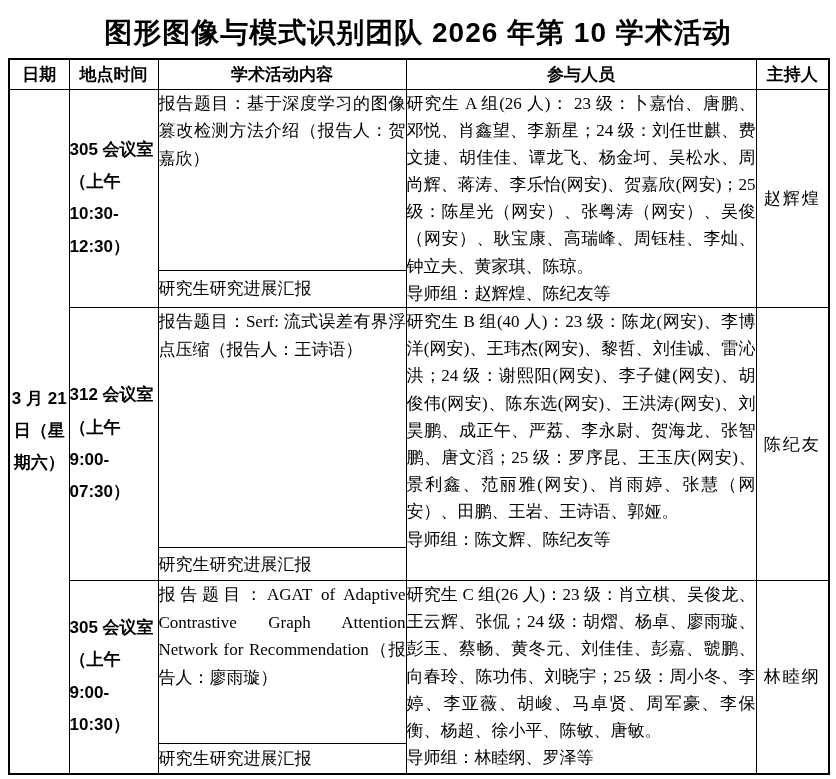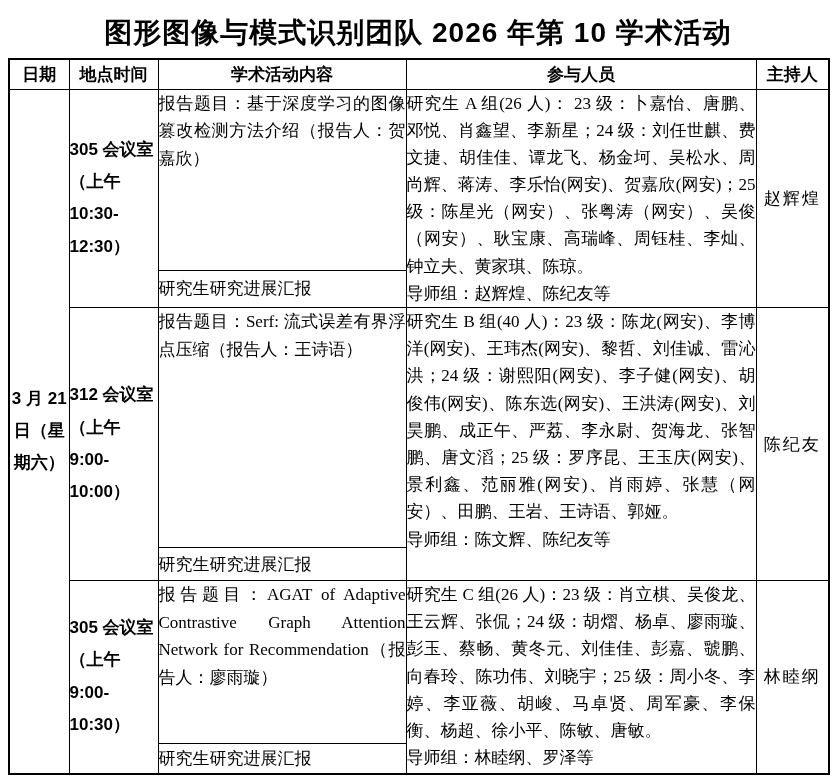--- a/index.html
+++ b/index.html
@@ -122,21 +122,21 @@
         <div class="part-text">研究生 A 组(26 人)： 23 级：卜嘉怡、唐鹏、邓悦、肖鑫望、李新星；24 级：刘任世麒、费文捷、胡佳佳、谭龙飞、杨金坷、吴松水、周尚辉、蒋涛、李乐怡(网安)、贺嘉欣(网安)；25 级：陈星光（网安）、张粤涛（网安）、吴俊（网安）、耿宝康、高瑞峰、周钰桂、李灿、钟立夫、黄家琪、陈琼。</div>
         <div class="mentor-text">导师组：赵辉煌、陈纪友等</div>
       </td>
       <td class="host-cell" rowspan="2">赵辉煌</td>
     </tr>
     <tr style="height:37px;">
       <td class="progress-cell">研究生研究进展汇报</td>
     </tr>
 
     <tr style="height:240px;">
-      <td class="loc-cell" rowspan="2">312 会议室（上午 9:00-10:00）</td>
+      <td class="loc-cell" rowspan="2">312 会议室（上午 9:00-07:30）</td>
       <td class="report-cell">报告题目：Serf: 流式误差有界浮点压缩（报告人：王诗语）</td>
       <td class="part-cell" rowspan="2">
         <div class="part-text">研究生 B 组(40 人)：23 级：陈龙(网安)、李博洋(网安)、王玮杰(网安)、黎哲、刘佳诚、雷沁洪；24 级：谢熙阳(网安)、李子健(网安)、胡俊伟(网安)、陈东选(网安)、王洪涛(网安)、刘昊鹏、成正午、严荔、李永尉、贺海龙、张智鹏、唐文滔；25 级：罗序昆、王玉庆(网安)、景利鑫、范丽雅(网安)、肖雨婷、张慧（网安）、田鹏、王岩、王诗语、郭娅。</div>
         <div class="mentor-text">导师组：陈文辉、陈纪友等</div>
       </td>
       <td class="host-cell" rowspan="2">陈纪友</td>
     </tr>
     <tr style="height:33px;">
       <td class="progress-cell">研究生研究进展汇报</td>
     </tr>

